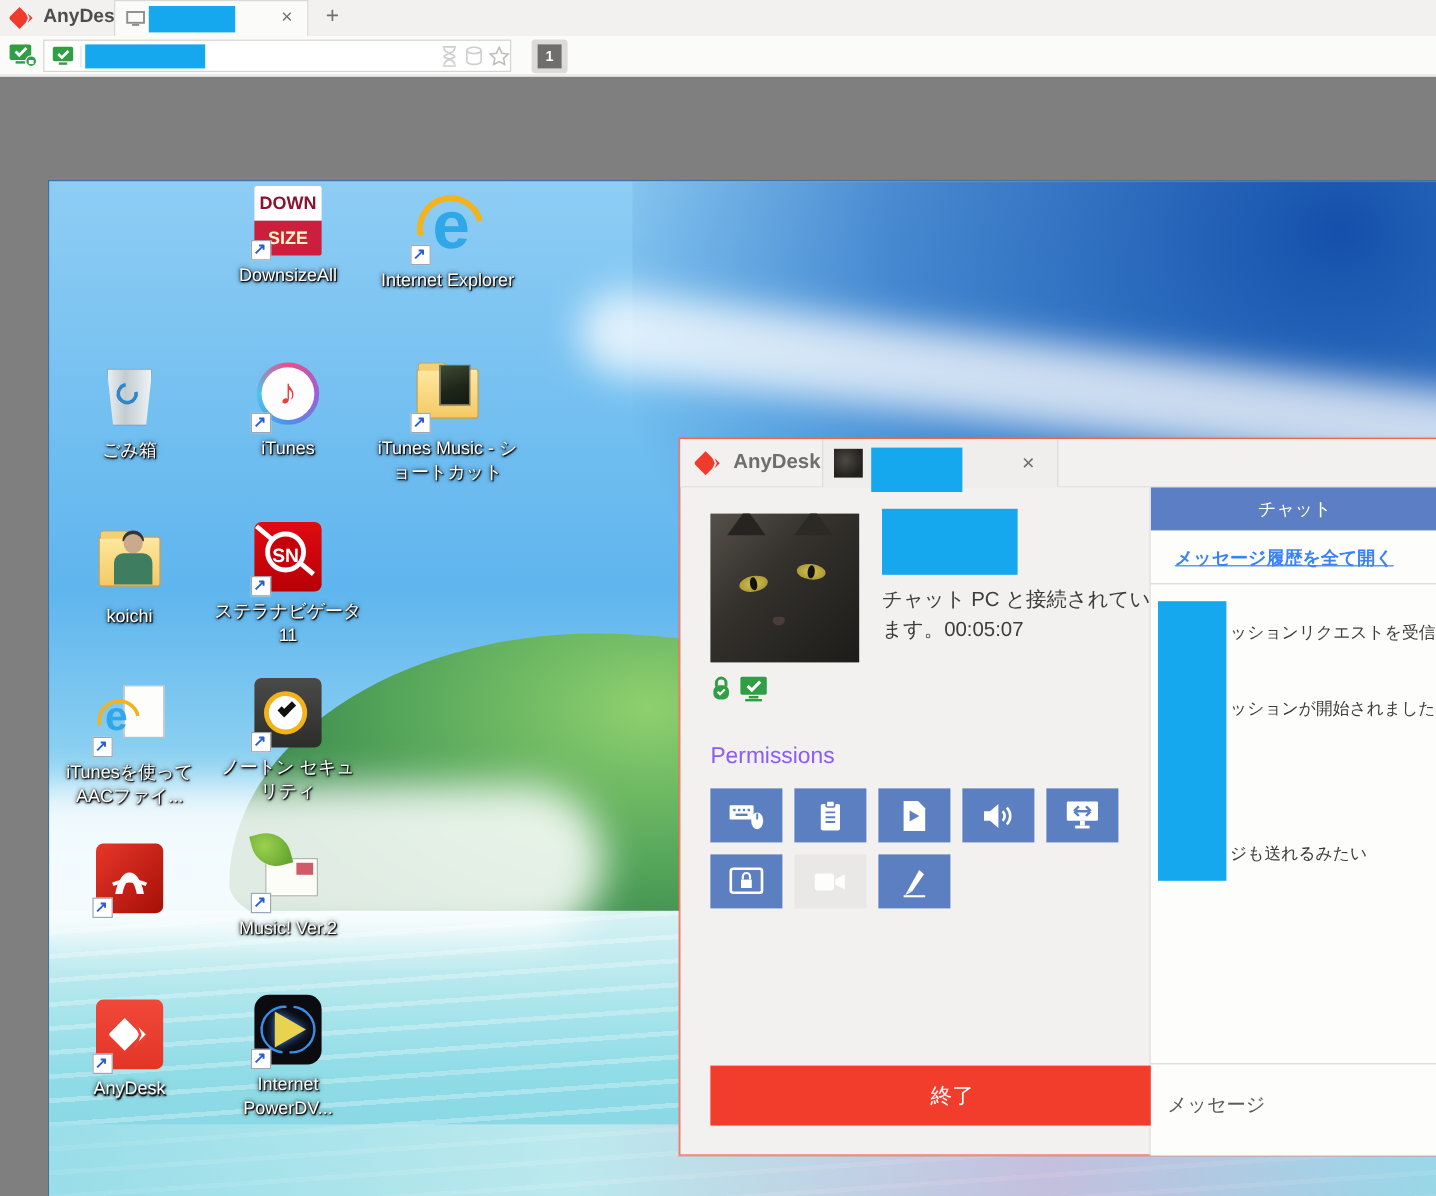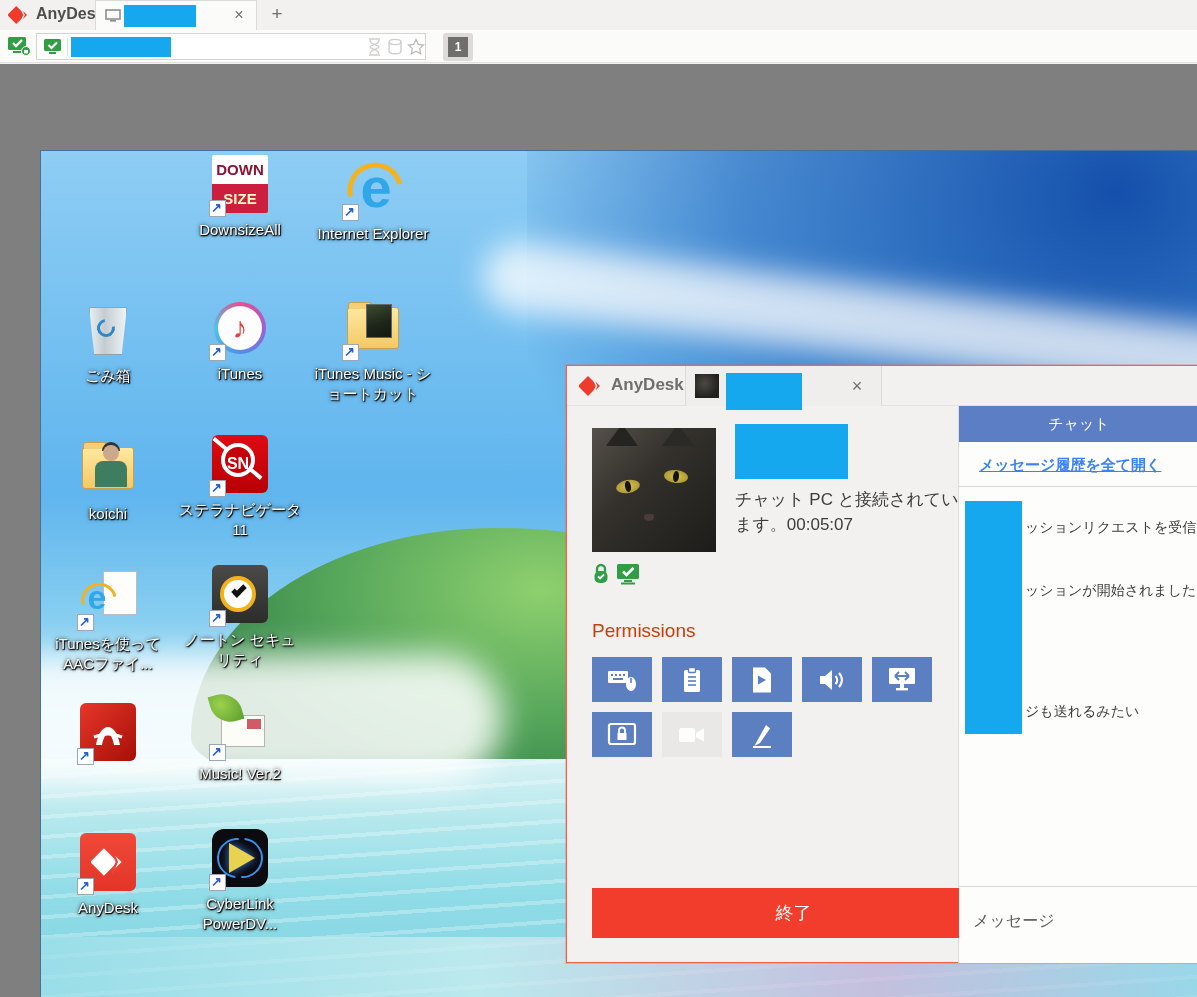--- a/index.html
+++ b/index.html
@@ -101,21 +101,21 @@
 
   .avatar{position:absolute;left:25px;top:62px;width:124px;height:124px;background:linear-gradient(135deg,#55504a 0%,#34312c 40%,#1d1c1a 100%);overflow:hidden;}
   .avatar .ear{position:absolute;width:0;height:0;border-left:16px solid transparent;border-right:16px solid transparent;border-bottom:22px solid #262420;top:-4px;}
   .avatar .eye{position:absolute;width:24px;height:13px;background:radial-gradient(#d8c44e,#9a8a2e);border-radius:50%;}
   .avatar .pupil{position:absolute;width:6px;height:11px;background:#15130d;border-radius:50%;left:9px;top:1px;}
   .avatar .nose{position:absolute;left:52px;top:86px;width:10px;height:7px;background:#4a3c38;border-radius:40% 40% 60% 60%;}
   .name-redact{left:168px;top:58px;width:113px;height:55px;}
   .sess-text{position:absolute;left:168px;top:122px;width:232px;font-size:17px;color:#3c3c3c;line-height:1.45;}
   .stat-lock{position:absolute;left:25px;top:197px;}
   .stat-mon{position:absolute;left:49px;top:197px;}
-  .perm-label{position:absolute;left:25px;top:254px;font-size:19px;color:#c2410c;}
+  .perm-label{position:absolute;left:25px;top:254px;font-size:19px;color:#8b5cf6;}
   .pbtn{position:absolute;width:60px;height:45px;background:#5b7fc0;display:flex;align-items:center;justify-content:center;}
   .pbtn.off{background:#e9e8e6;}
   .endbtn{position:absolute;left:25px;top:522px;width:403px;height:50px;background:#f23d2c;color:#fff;font-size:18px;display:flex;align-items:center;justify-content:center;cursor:default;text-align:right;}
 
   .chat{position:absolute;left:392px;top:40px;width:240px;height:557px;background:#fdfdfc;overflow:hidden;}
   .chat-head{position:absolute;left:0;top:0;width:100%;height:36px;background:#5b7ec4;color:#fff;font-size:15px;display:flex;align-items:center;justify-content:center;}
   .chat-link{position:absolute;left:8px;top:50px;font-size:15px;font-weight:bold;color:#3b82f6;text-decoration:underline;white-space:nowrap;margin-left:12px;}
   .chat-div1{position:absolute;left:0;top:80px;width:100%;height:1px;background:#d9d8d6;}
   .chat-redact{left:6px;top:95px;width:57px;height:233px;}
   .cmsg{position:absolute;left:66px;font-size:14px;color:#3c3c3c;white-space:nowrap;}
@@ -347,21 +347,21 @@
       <div class="dlabel">AnyDesk</div>
     </div>
     <div class="ditem" style="left:137px;top:678px">
       <div class="dicon">
         <div class="tile pdvd-tile"></div>
         <div class="pdvd-arc" style="left:8px;top:9px;transform:rotate(-40deg)"></div>
         <div class="pdvd-arc" style="left:14px;top:9px;transform:rotate(140deg)"></div>
         <div class="pdvd-play"></div>
         <div class="sc"></div>
       </div>
-      <div class="dlabel">CyberLink PowerDV...</div>
+      <div class="dlabel">Internet PowerDV...</div>
     </div>
 
     <div class="swin">
       <div class="stitle">
         <svg class="s-logo" viewBox="0 0 24 22">
           <polygon points="9,1 19,11 9,21 -1,11" fill="#ee3b2c"></polygon>
           <polygon points="14,3 22,11 14,19 17.5,11" fill="#ee3b2c" stroke="#f2f1ef" stroke-width="1.6"></polygon>
         </svg>
         <span class="s-title">AnyDesk</span>
         <div class="s-tab">

